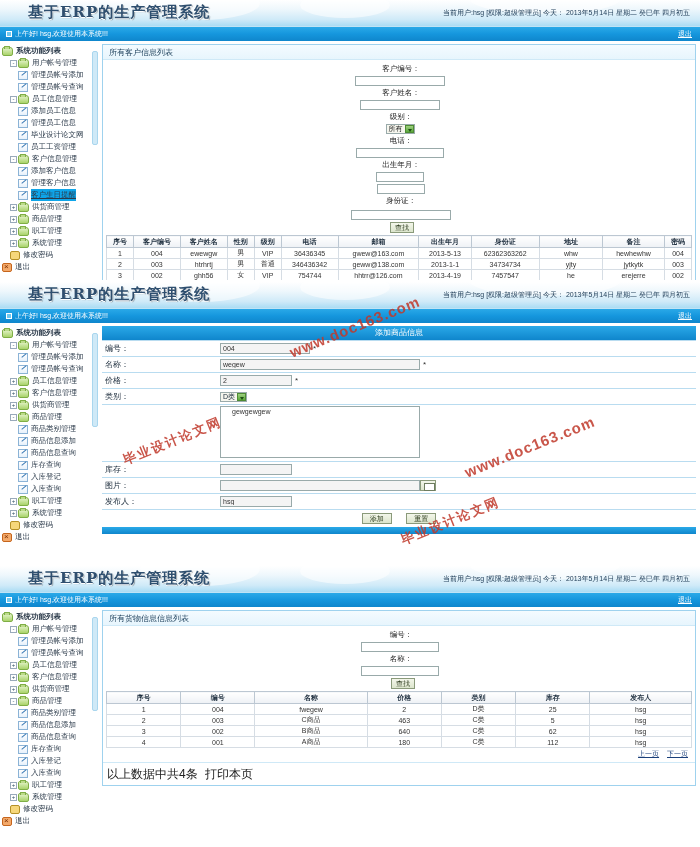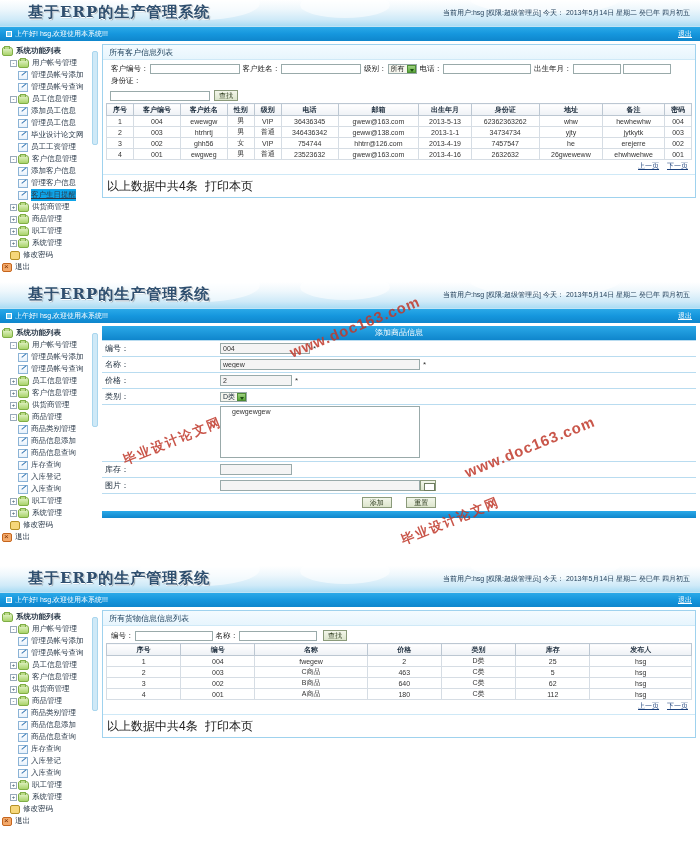--- a/index.html
+++ b/index.html
@@ -162,20 +162,21 @@
     border-bottom: 1px solid #cfe9f7;
   }
   .panel-inner { padding: 3px; }
 
   
   .searchbar {
     display:flex; align-items:center; flex-wrap: wrap;
     font-size:7.5px; color:#222;
     gap: 2px 0;
     padding: 1px 0 2px 2px;
+    flex-direction: column;
   }
   .searchbar .lbl { margin: 0 1px 0 3px; white-space: nowrap; }
   .searchbar input[type=text] {
     height: 10px; border:1px solid #9aa; background:#fff;
     font-size:7px; padding:0 1px; color:#222;
   }
   .sel {
     display:inline-flex; align-items:center;
     height:10px; border:1px solid #9aa; background:#f6f6ee;
     font-size:7px; padding:0 0 0 2px;
@@ -660,20 +661,24 @@
                 <td><textarea class="fa" style="width: 200px; height: 52px;">gewgewgew</textarea></td>
               </tr>
               <tr>
                 <td class="lbl">库存：</td>
                 <td><input type="text" class="fi" style="width: 72px;"></td>
               </tr>
               <tr>
                 <td class="lbl">图片：</td>
                 <td><input type="text" class="fi" style="width: 200px;"><span class="filebtn"></span></td>
               </tr>
+              <tr>
+                <td class="lbl">发布人：</td>
+                <td><input type="text" class="fi" value="hsg" style="width: 72px;"></td>
+              </tr>
             </tbody>
         </table>
         <div class="formfoot">
           <span class="btn">添加</span>
           <span class="btn">重置</span>
         </div>
         <div class="bluebar"></div>
       </div>
     </div>
   </div>

